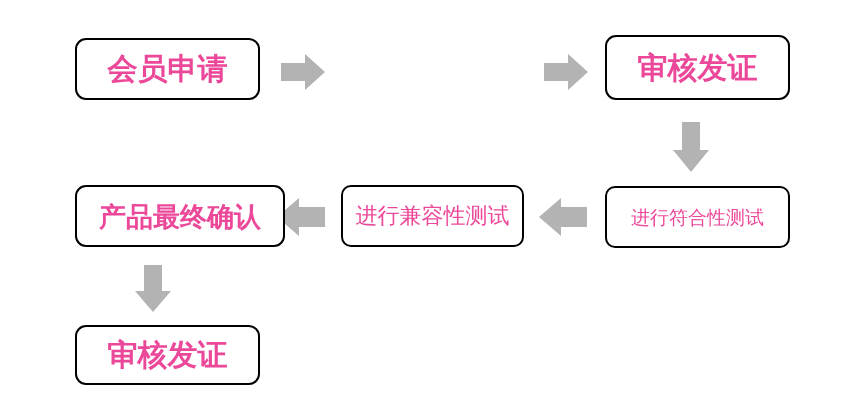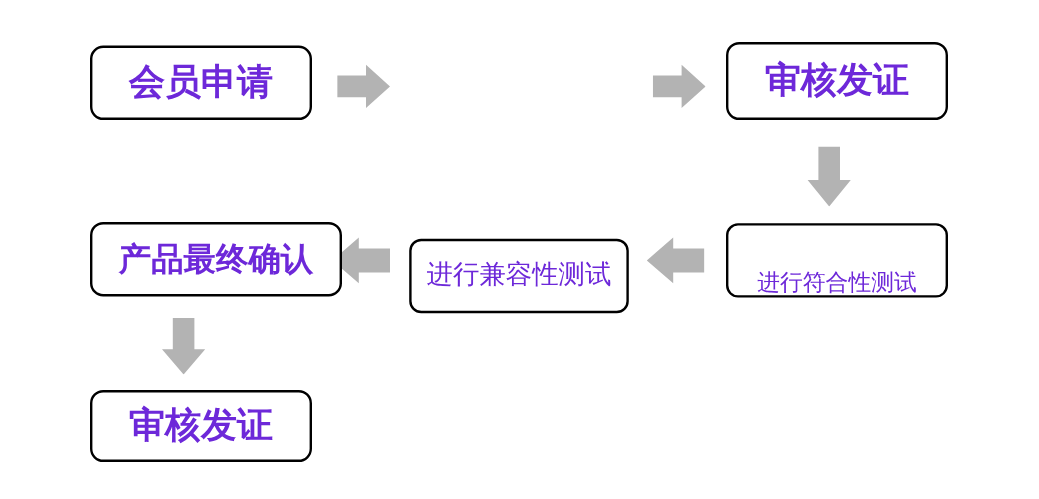--- a/index.html
+++ b/index.html
@@ -20,21 +20,21 @@
   }
   .node {
     position: absolute;
     box-sizing: border-box;
     background: #ffffff;
     border: 2px solid #000000;
     border-radius: 11px;
     display: flex;
     align-items: center;
     justify-content: center;
-    color: #6d28d9;
+    color: #ec4899;
     line-height: 1;
     white-space: nowrap;
   }
   .node .label {
     display: block;
     letter-spacing: 0px;
   }
   
   .node.size-lg .label {
     font-size: 30px;
@@ -48,21 +48,20 @@
     border-width: 2px;
     border-radius: 10px;
   }
   .node.size-sm .label {
     font-size: 22px;
     font-weight: 500;
   }
   .node.size-xs {
     border-width: 2px;
     border-radius: 10px;
-    align-items: flex-end;
   }
   .node.size-xs .label {
     font-size: 19px;
     font-weight: 400;
   }
   
   .label .shrink {
     font-size: 0.82em;
   }
   .arrow {
@@ -109,21 +108,21 @@
   <div class="node size-xs" style="left:605px; top:186px; width:185px; height:62px;">
     <span class="label">进行符合性测试</span>
   </div>
 
   <div class="arrow" style="left:539px; top:196px; width:48px; height:42px;">
     <svg viewBox="0 0 48 42" preserveAspectRatio="none" aria-hidden="true">
       <polygon points="48,11 22,11 22,2 0,21 22,40 22,31 48,31" fill="#b3b3b3"></polygon>
     </svg>
   </div>
 
-  <div class="node size-sm" style="left:341px; top:185px; width:183px; height:62px;margin-top:14px;">
+  <div class="node size-sm" style="left:341px; top:185px; width:183px; height:62px;">
     <span class="label">进行兼容性测试</span>
   </div>
 
   <div class="arrow" style="left:277px; top:196px; width:48px; height:42px;">
     <svg viewBox="0 0 48 42" preserveAspectRatio="none" aria-hidden="true">
       <polygon points="48,11 22,11 22,2 0,21 22,40 22,31 48,31" fill="#b3b3b3"></polygon>
     </svg>
   </div>
 
   <div class="node size-md" style="left:75px; top:185px; width:210px; height:62px;">

